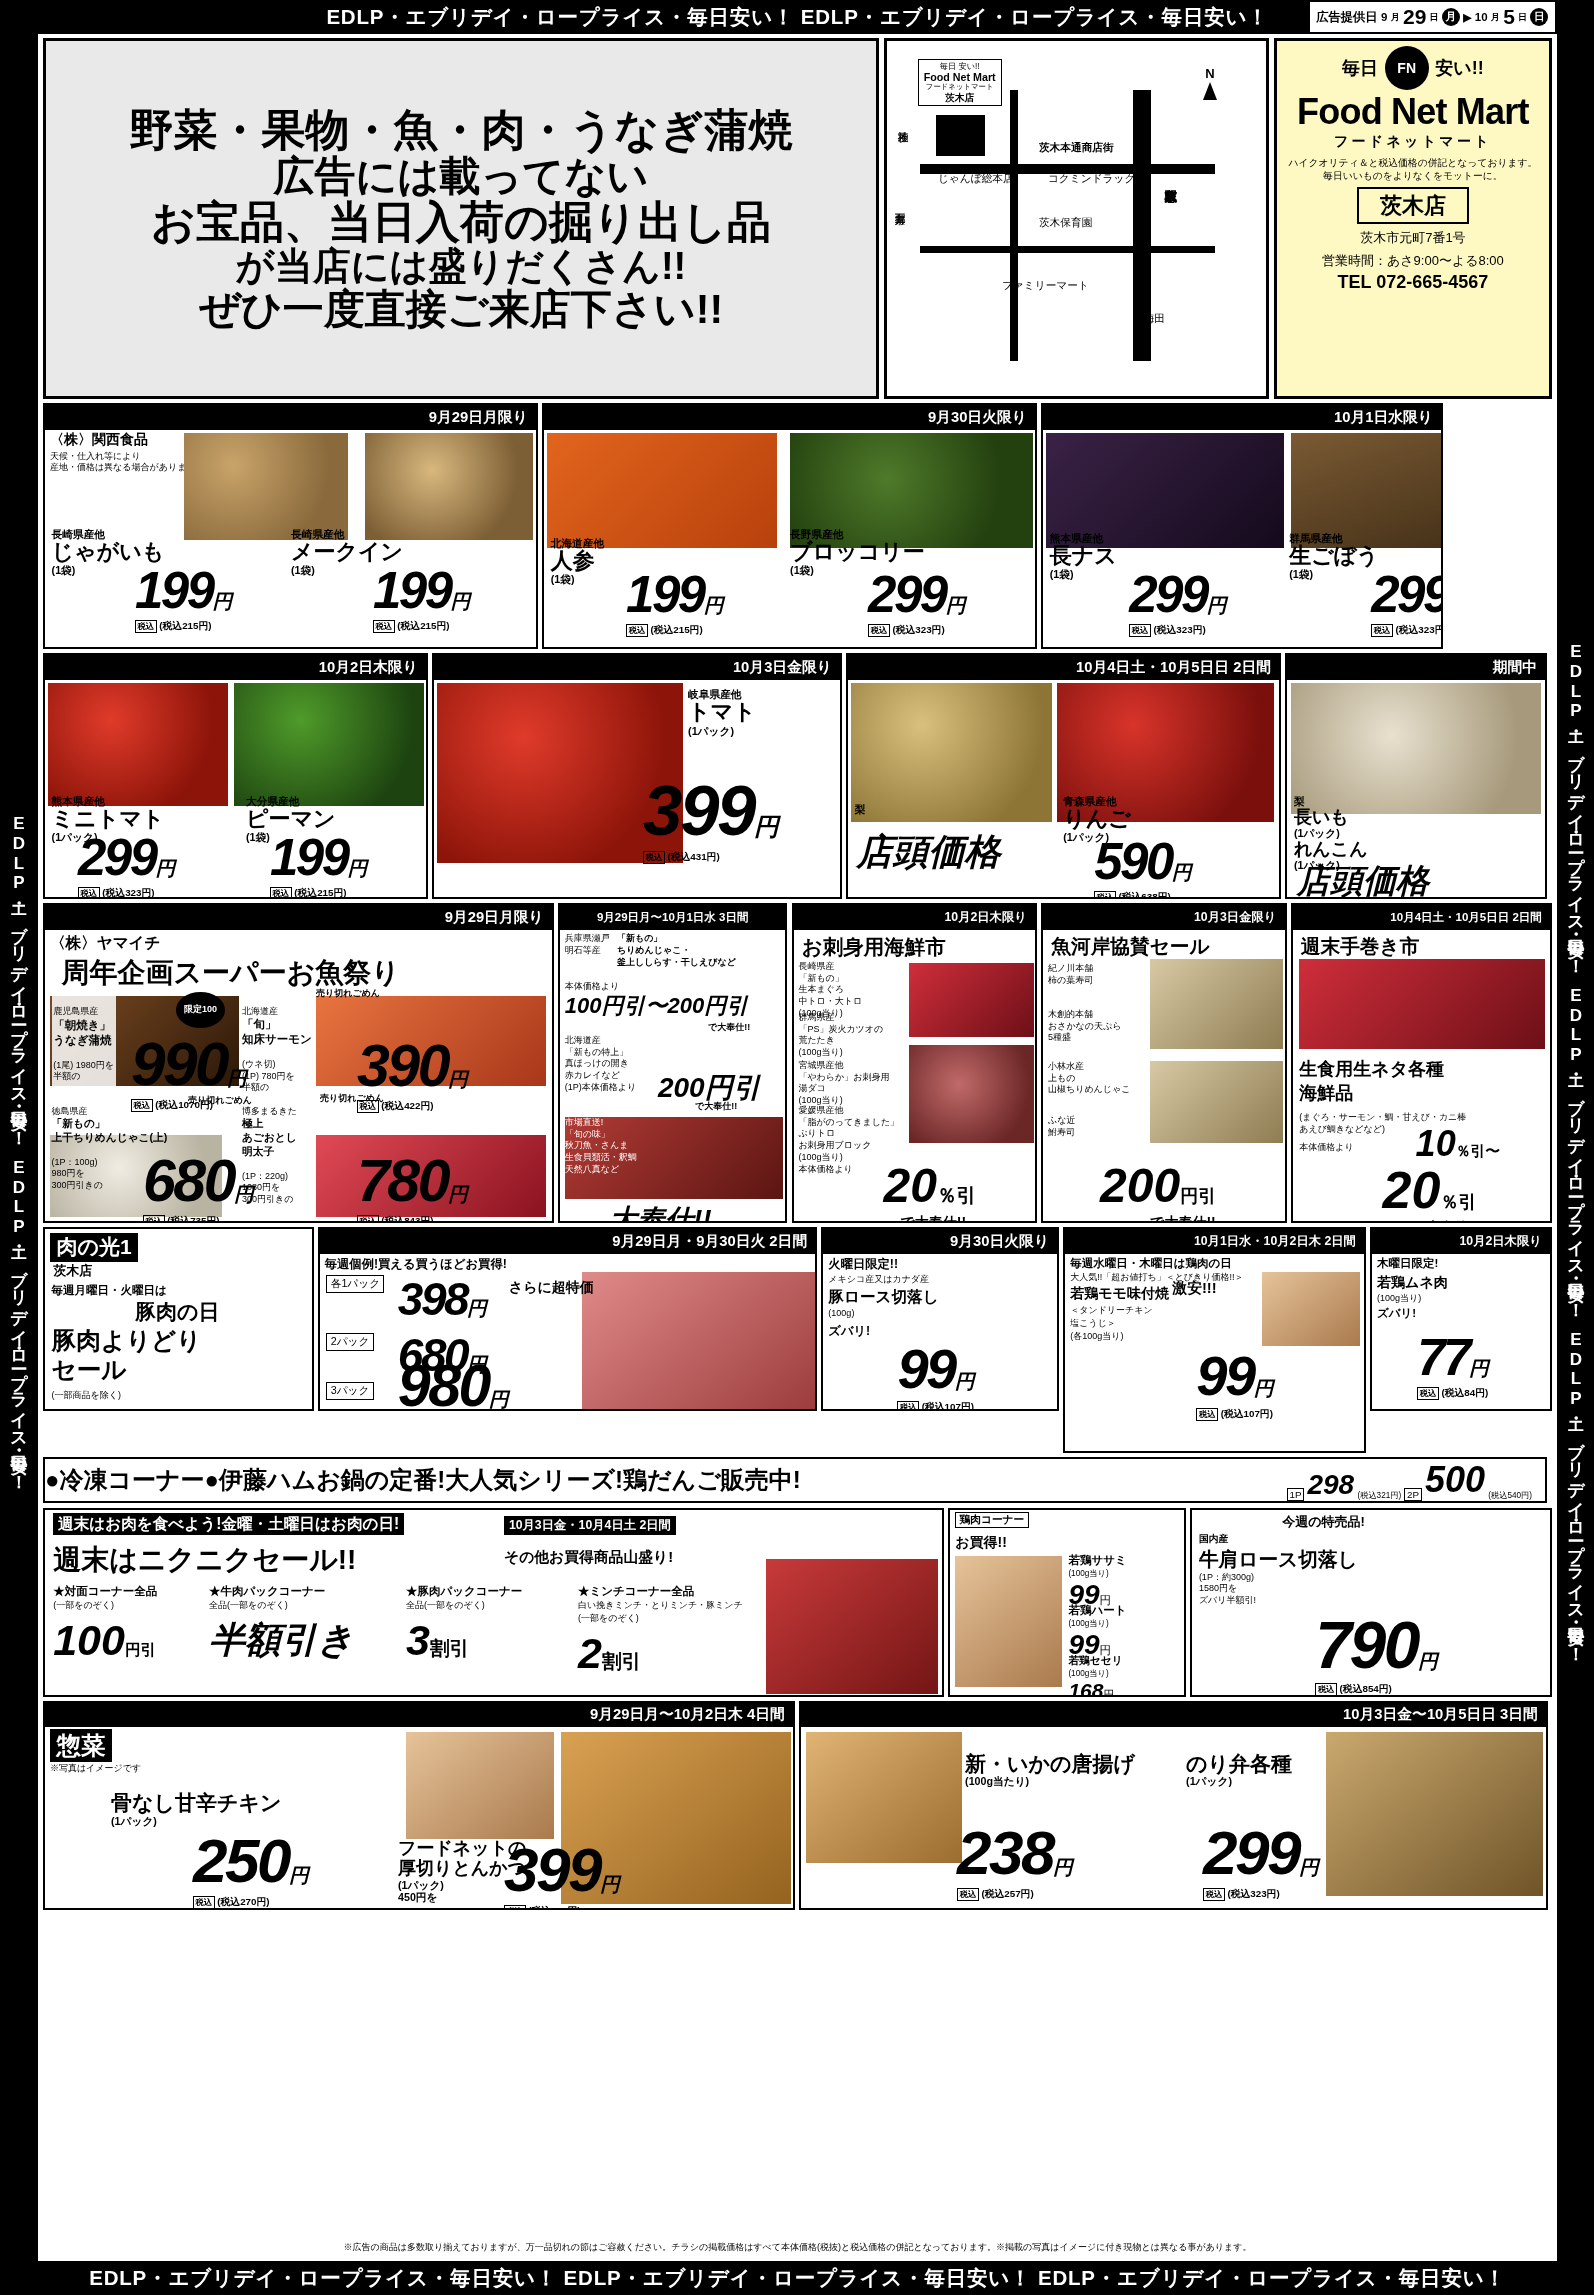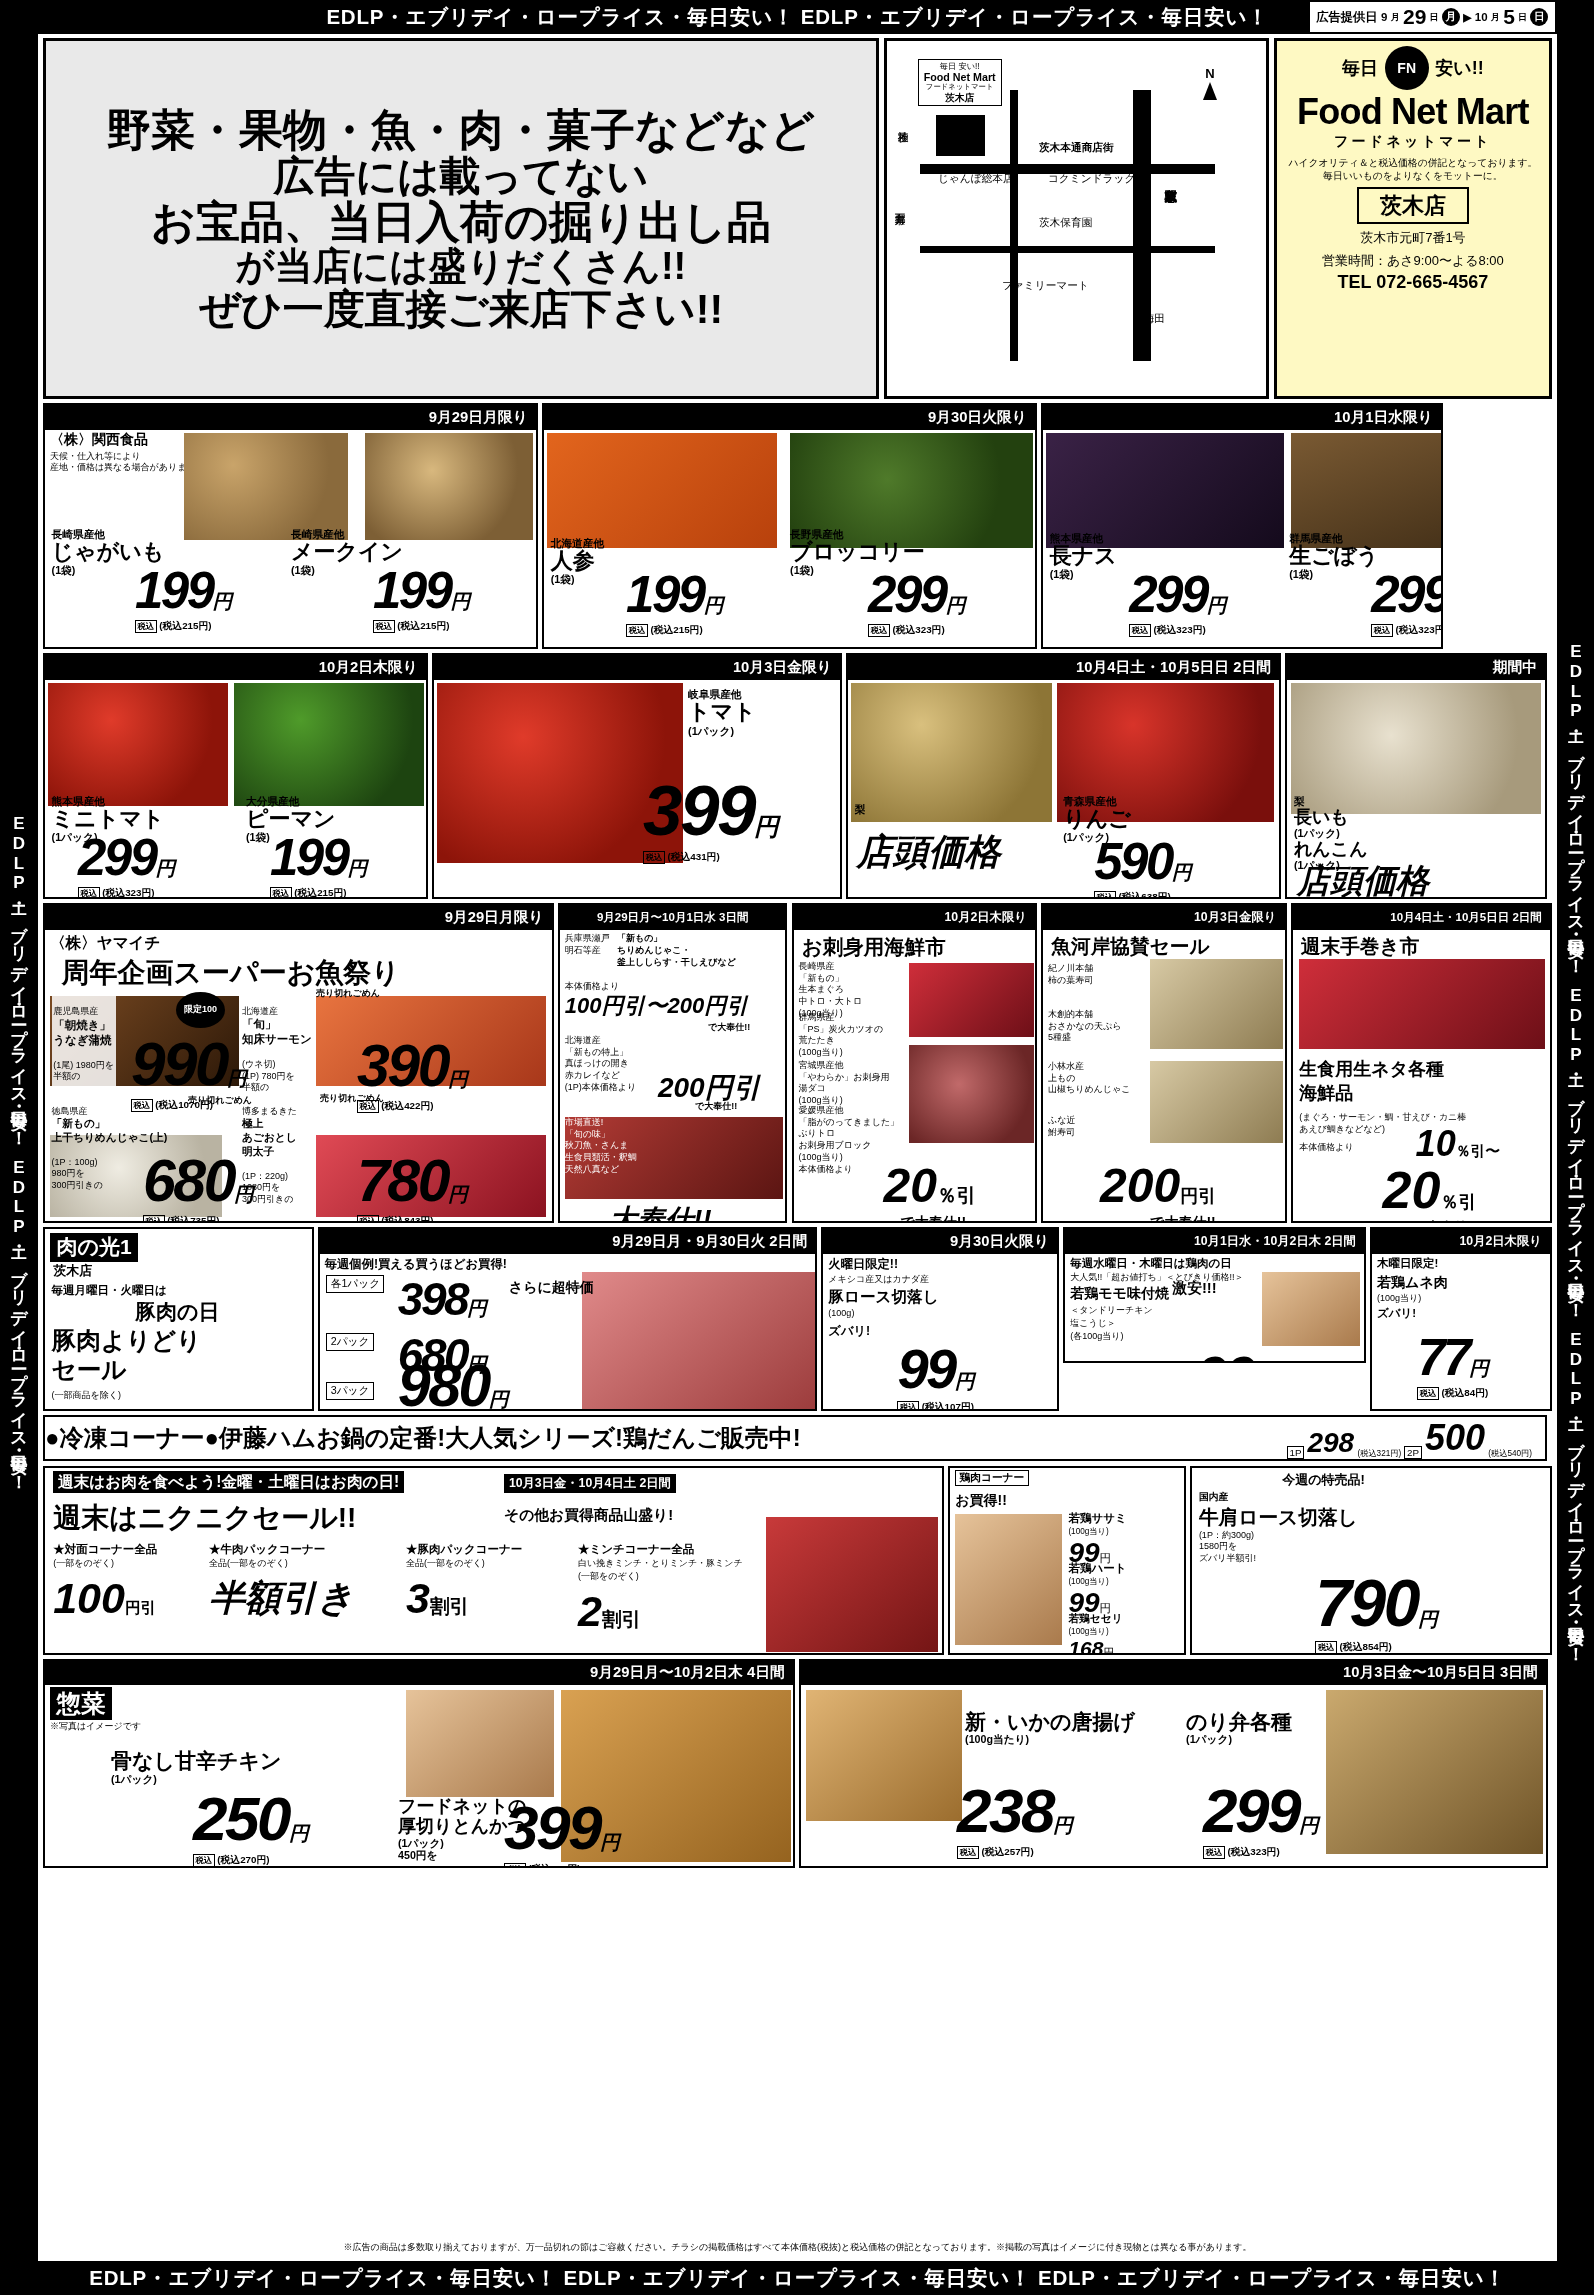--- a/index.html
+++ b/index.html
@@ -171,21 +171,21 @@
   </div>
   <div class="rail right">
     <span>EDLP・エブリデイ・ロープライス・毎日安い！ EDLP・エブリデイ・ロープライス・毎日安い！ EDLP・エブリデイ・ロープライス・毎日安い！</span>
   </div>
 
   <div class="content">
 
     <div class="header">
 
       <div class="hero">
-        <div class="l l1">野菜・果物・魚・肉・菓子などなど</div>
+        <div class="l l1">野菜・果物・魚・肉・うなぎ蒲焼</div>
         <div class="l l2">広告には載ってない</div>
         <div class="l l3">お宝品、当日入荷の掘り出し品</div>
         <div class="l l4">が当店には盛りだくさん!!</div>
         <div class="l l5">ぜひ一度直接ご来店下さい!!</div>
       </div>
 
       <div class="mapbox">
 
         <div class="mapline" style="left:33px;top:123px;width:295px;height:9.8px;"></div>
         <div class="mapline" style="left:33px;top:205px;width:295px;height:6.6px;"></div>
@@ -610,21 +610,21 @@
           <div style="position:absolute;left:4.9px;top:33px;font-size:15.6px;font-weight:bold;">豚ロース切落し</div>
           <div class="note" style="left:4.9px;top:54px;">(100g)</div>
           <div style="position:absolute;left:4.9px;top:69px;font-size:12.3px;font-weight:bold;">ズバリ!</div>
           <div class="price" style="left:74px;top:82px;">
             <span class="num" style="font-size:56px;">99</span><span class="yen">円</span>
             <div class="tax"><span class="taxbox">税込</span> <span>(税込107円)</span></div>
           </div>
         </div>
       </div>
 
-      <div class="cell" style="width:303px;height:136px;">
+      <div class="cell" style="width:303px;height:226px;">
         <div class="datetab right" style="font-size:12.3px;">10月1日水・10月2日木 2日間</div>
         <div class="inner">
           <div style="position:absolute;left:4.9px;top:1.6px;font-size:11.5px;font-weight:bold;">毎週水曜日・木曜日は鶏肉の日</div>
           <div class="note" style="left:4.9px;top:18px;">大人気!!「超お値打ち」＜とびきり価格!!＞</div>
           <div style="position:absolute;left:4.9px;top:31px;font-size:14px;font-weight:bold;">若鶏モモ味付焼</div>
           <div class="note" style="left:4.9px;top:51px;">＜タンドリーチキン</div>
           <div class="note" style="left:4.9px;top:64px;">塩こうじ＞</div>
           <div class="note" style="left:4.9px;top:77px;">(各100g当り)</div>
           <div style="position:absolute;left:107px;top:24.6px;font-size:14.8px;font-weight:bold;">激安!!!</div>
           <div class="photo ph-chicken" style="left:197px;top:18px;width:98px;height:74px;"></div>

